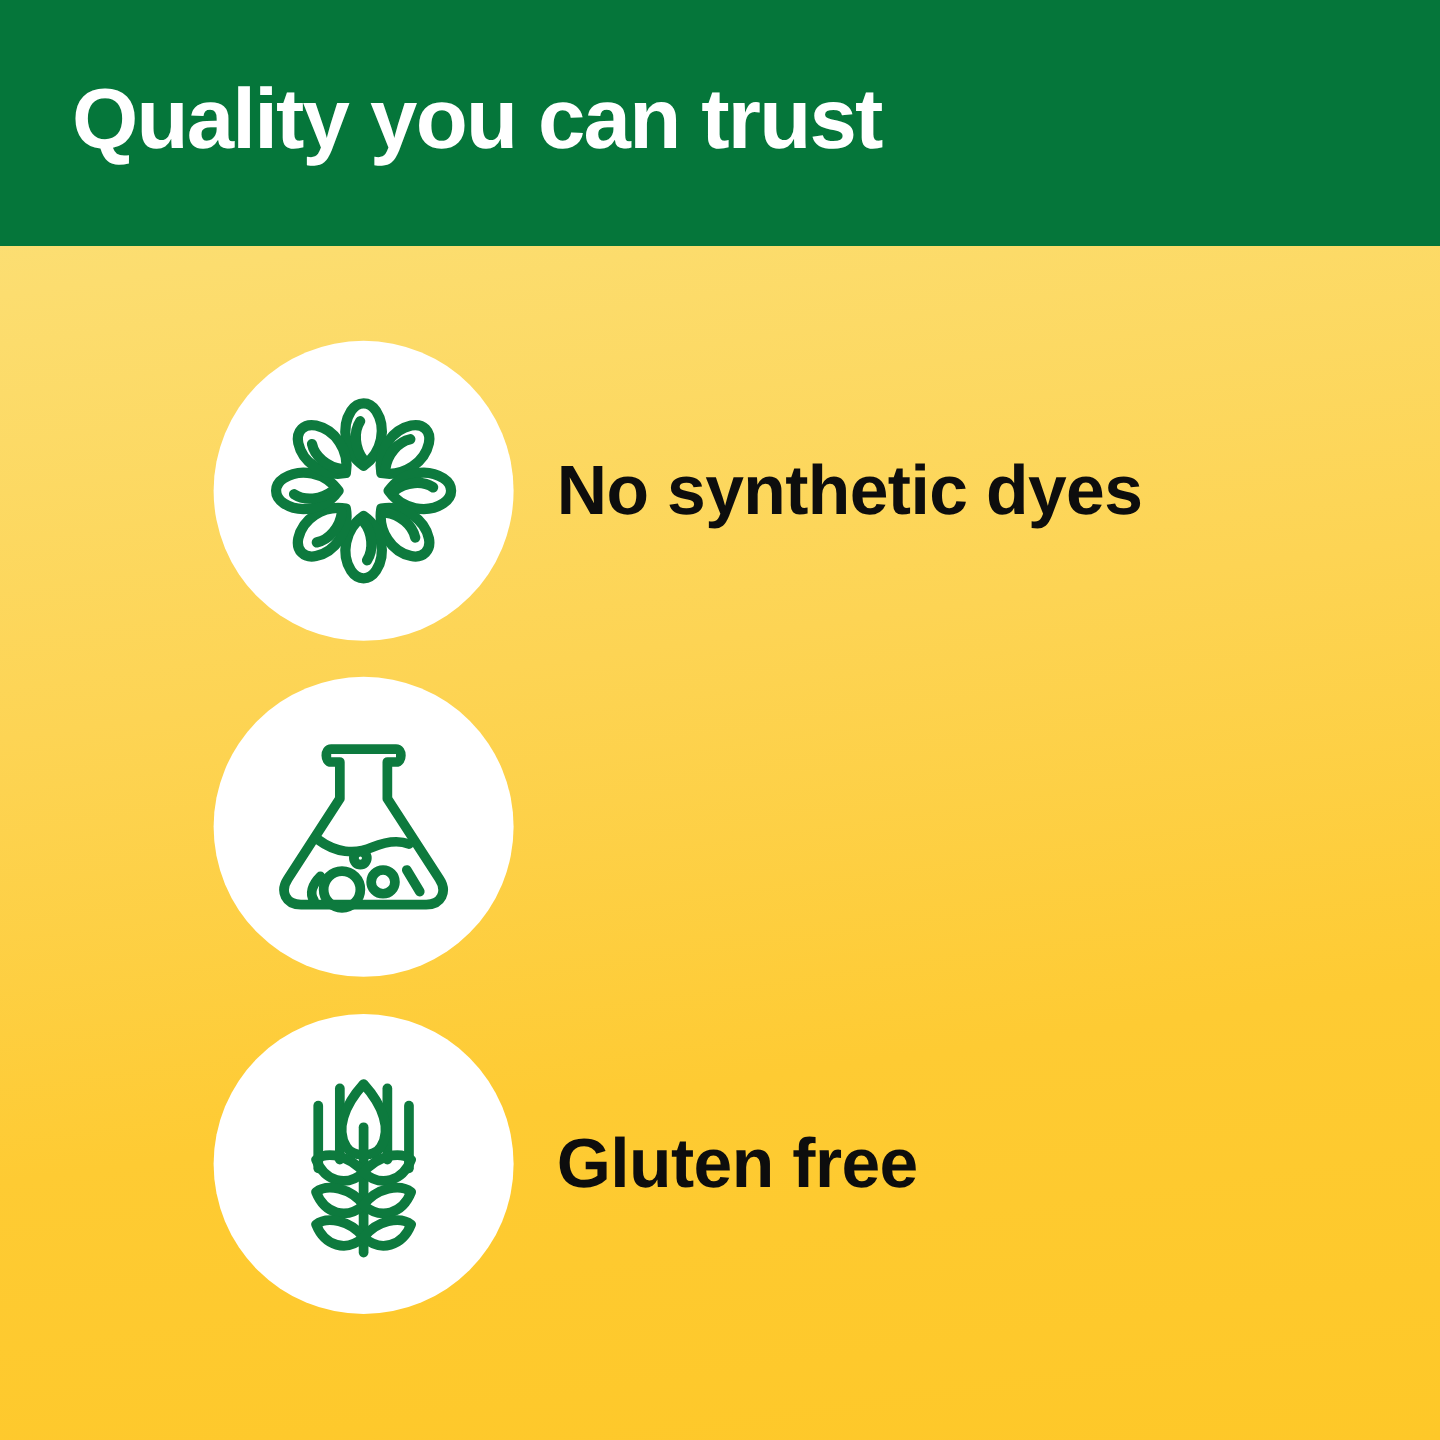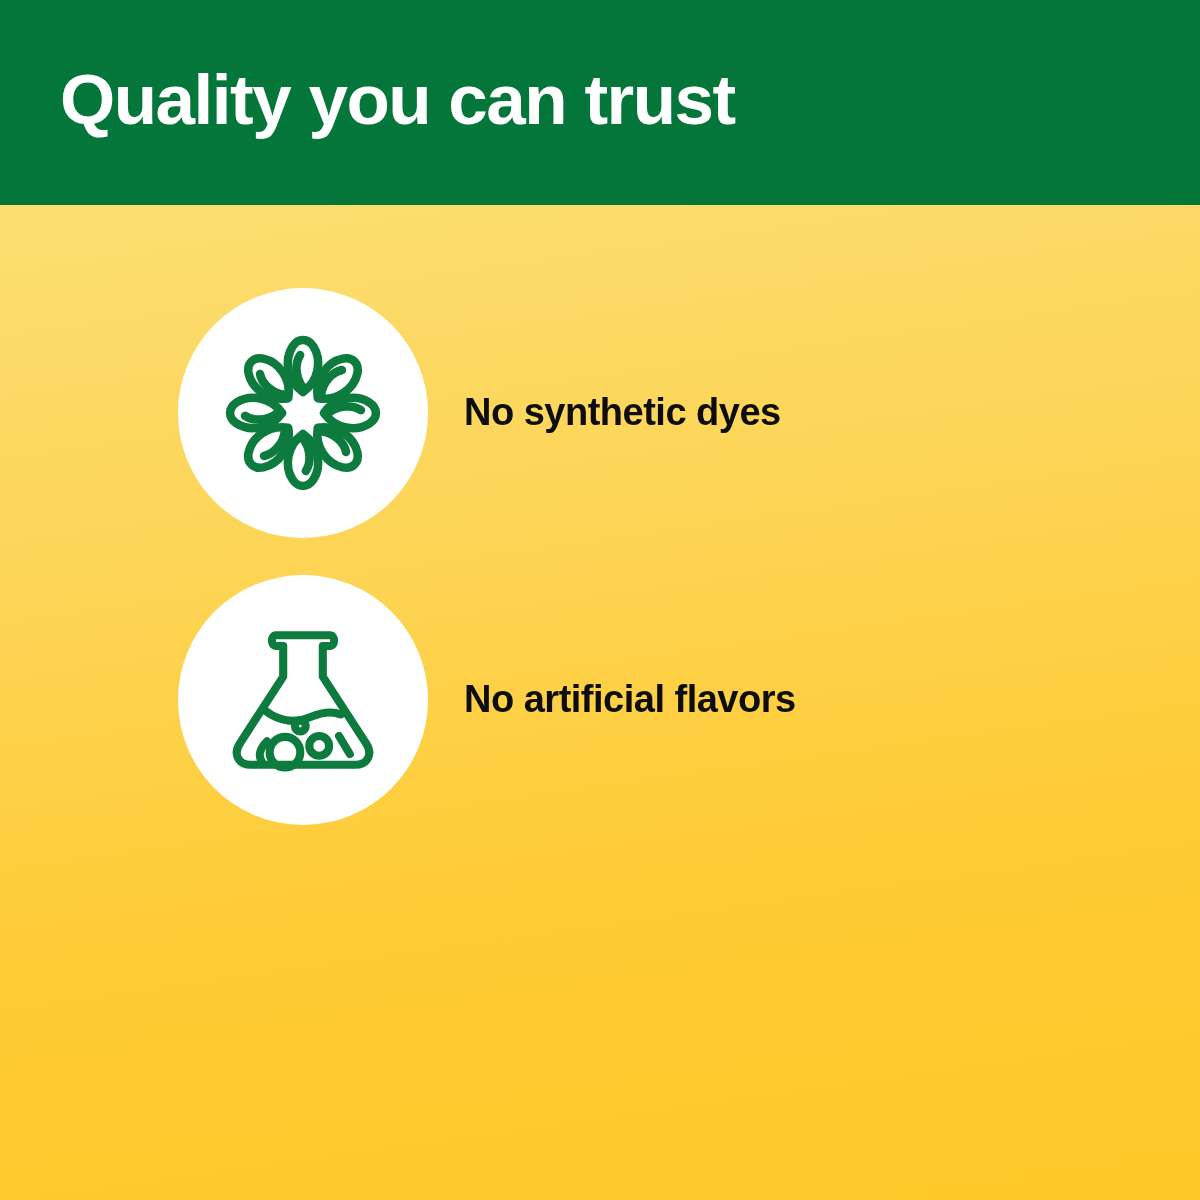--- a/index.html
+++ b/index.html
@@ -81,21 +81,21 @@
   }
   .icon-badge svg {
     display: block;
   }
 
   .feature-label {
     margin-left: 36px;
     color: #0d0d0d;
     font-family: "Liberation Sans", sans-serif;
     font-weight: bold;
-    font-size: 38px;
+    font-size: 58px;
     line-height: 1.1;
     letter-spacing: -0.5px;
     white-space: nowrap;
   }
 </style>
 </head>
 <body>
 
 <div class="promo-card">
 
@@ -165,18 +165,46 @@
               <circle cx="97" cy="129" r="6"></circle>
               <circle cx="118" cy="151" r="11"></circle>
               <circle cx="80" cy="158" r="17"></circle>
 
               <path d="M60,146 C52,154 50,162 54,168"></path>
               <path d="M140,140 L152,160"></path>
             </g>
           </svg>
         </span>
       </div>
-      <div class="feature-label">No artificial flavors</div>
     </div>
 
+    <div class="feature-row">
+      <div class="icon-badge">
+        <span>
+          <svg width="180" height="180" viewBox="0 0 200 200" aria-hidden="true">
+            <g fill="none" stroke="#0d7a3e" stroke-width="9" stroke-linecap="round" stroke-linejoin="round">
+
+              <path d="M58,46 L58,104"></path>
+              <path d="M142,46 L142,104"></path>
+              <path d="M78,30 L78,96"></path>
+              <path d="M122,30 L122,96"></path>
+
+              <path d="M100,26 C118,46 126,68 116,84 C110,94 90,94 84,84 C74,68 82,46 100,26 Z"></path>
+
+              <path d="M100,66 L100,182"></path>
+
+              <path d="M100,108 C88,92 66,88 56,96 C64,116 84,122 100,108 Z"></path>
+              <path d="M100,108 C112,92 134,88 144,96 C136,116 116,122 100,108 Z"></path>
+
+              <path d="M100,138 C88,122 66,118 56,126 C64,146 84,152 100,138 Z"></path>
+              <path d="M100,138 C112,122 134,118 144,126 C136,146 116,152 100,138 Z"></path>
+
+              <path d="M100,168 C88,152 66,148 56,156 C64,176 84,182 100,168 Z"></path>
+              <path d="M100,168 C112,152 134,148 144,156 C136,176 116,182 100,168 Z"></path>
+            </g>
+          </svg>
+        </span>
+      </div>
+      <div class="feature-label">Gluten free</div>
+    </div>
 
   </div>
 </div>
 
 </body></html>

